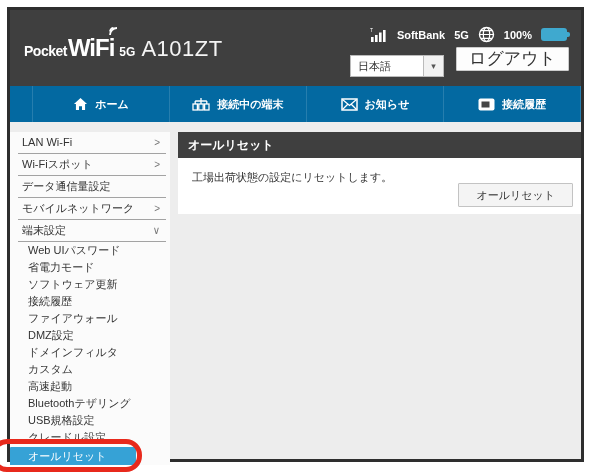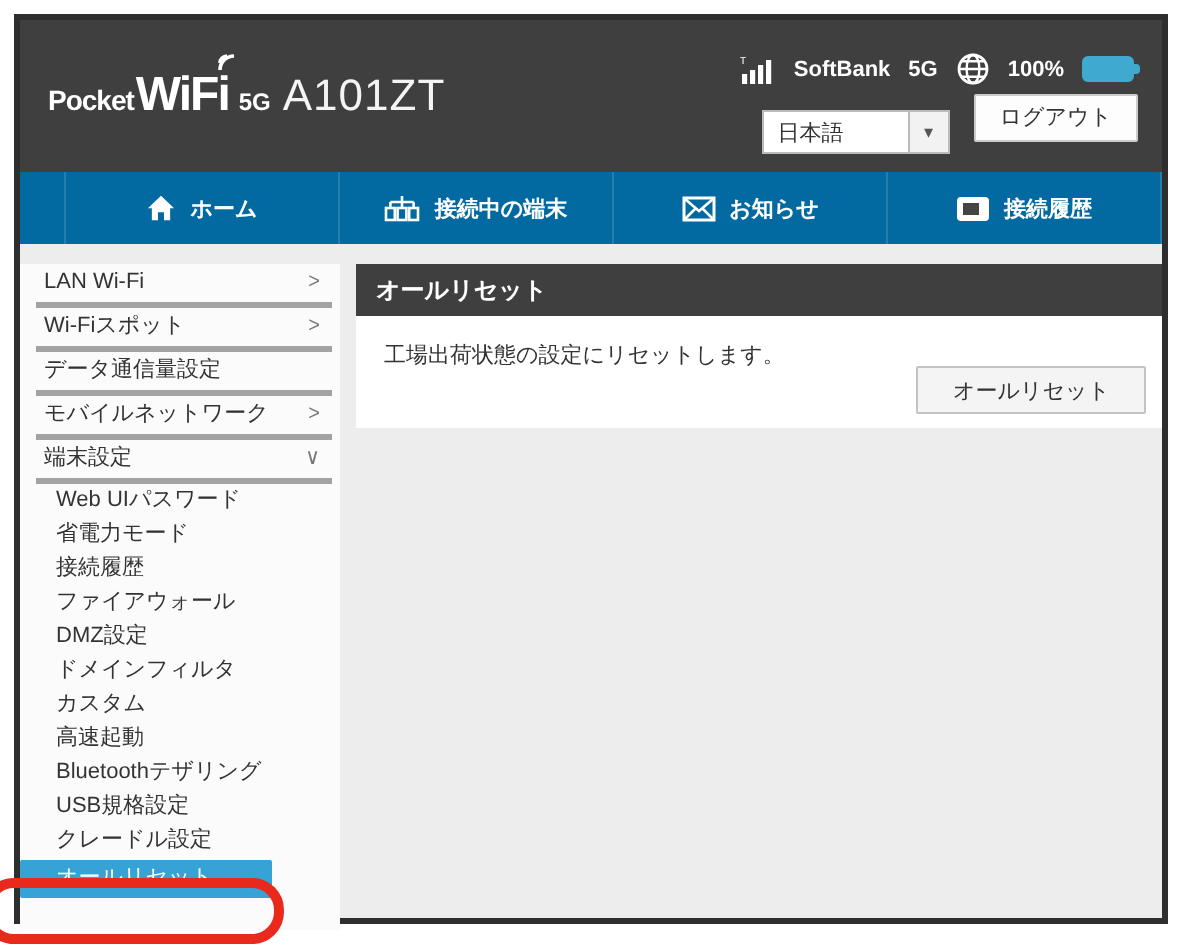--- a/index.html
+++ b/index.html
@@ -40,41 +40,41 @@
     border: 1px solid #bbb;
     margin-top: 43px;
   }
   .lang-select .lang-value { flex: 1; padding-left: 7px; }
   .lang-select .lang-caret {
     width: 20px; height: 100%; border-left: 1px solid #bbb; background: #f2f2f2;
     display: flex; align-items: center; justify-content: center; font-size: 9px; color: #555;
   }
   .logout-btn {
     height: 24px; padding: 0 12px; background: #fdfdfd; border: 1px solid #ccc;
-    font-size: 11px; color: #333; display: flex; align-items: center; border-radius: 1px; margin-top: 28px;
+    font-size: 17px; color: #333; display: flex; align-items: center; border-radius: 1px; margin-top: 28px;
   }
   
   .tabbar { height: 36px; background: #0369a1; display: flex; }
   .tab-spacer { width: 22px; }
   .tab {
     flex: 1; display: flex; align-items: center; justify-content: center; gap: 7px;
     color: #fff; font-size: 11px; font-weight: bold; cursor: pointer;
     border-left: 1px solid rgba(255,255,255,0.14);
   }
   .tab:last-child { border-right: 1px solid rgba(255,255,255,0.14); }
   .tab.active { background: #f3f3f3; color: #3a3a3a; border-left-color: transparent; }
   .tab.active + .tab { border-left-color: transparent; }
   .tab svg { display: block; }
   
   .body-area { display: flex; height: 343px; padding-top: 10px; }
   .sidebar { width: 160px; background: #fbfbfb; overflow: hidden; }
   .side-item {
     height: 22px; line-height: 21px; width: 148px; margin-left: 8px;
     padding: 0 6px 0 4px; font-size: 11px; color: #333;
-    border-bottom: 3px solid #a3a3a3; display: flex; justify-content: space-between; align-items: center;
+    border-bottom: 1px solid #a3a3a3; display: flex; justify-content: space-between; align-items: center;
     cursor: pointer;
   }
   .side-chevron { color: #777; font-size: 10px; transform: scaleY(1.1); }
   .side-sub {
     height: 17px; line-height: 17px; padding-left: 18px; font-size: 11px; color: #333; cursor: pointer;
   }
   .side-sub.active {
     background: #36a2d6; color: #fff; width: 126px; height: 19px; line-height: 19px;
     margin-top: 1px; border-radius: 1px;
   }
@@ -203,20 +203,21 @@
         <span>モバイルネットワーク</span>
         <span class="side-chevron">&gt;</span>
       </div>
       <div class="side-item">
         <span>端末設定</span>
         <span class="side-chevron">∨</span>
       </div>
 
       <div class="side-sub">Web UIパスワード</div>
       <div class="side-sub">省電力モード</div>
+      <div class="side-sub">ソフトウェア更新</div>
       <div class="side-sub">接続履歴</div>
       <div class="side-sub">ファイアウォール</div>
       <div class="side-sub">DMZ設定</div>
       <div class="side-sub">ドメインフィルタ</div>
       <div class="side-sub">カスタム</div>
       <div class="side-sub">高速起動</div>
       <div class="side-sub">Bluetoothテザリング</div>
       <div class="side-sub">USB規格設定</div>
       <div class="side-sub">クレードル設定</div>
       <div class="side-sub active">オールリセット</div>

